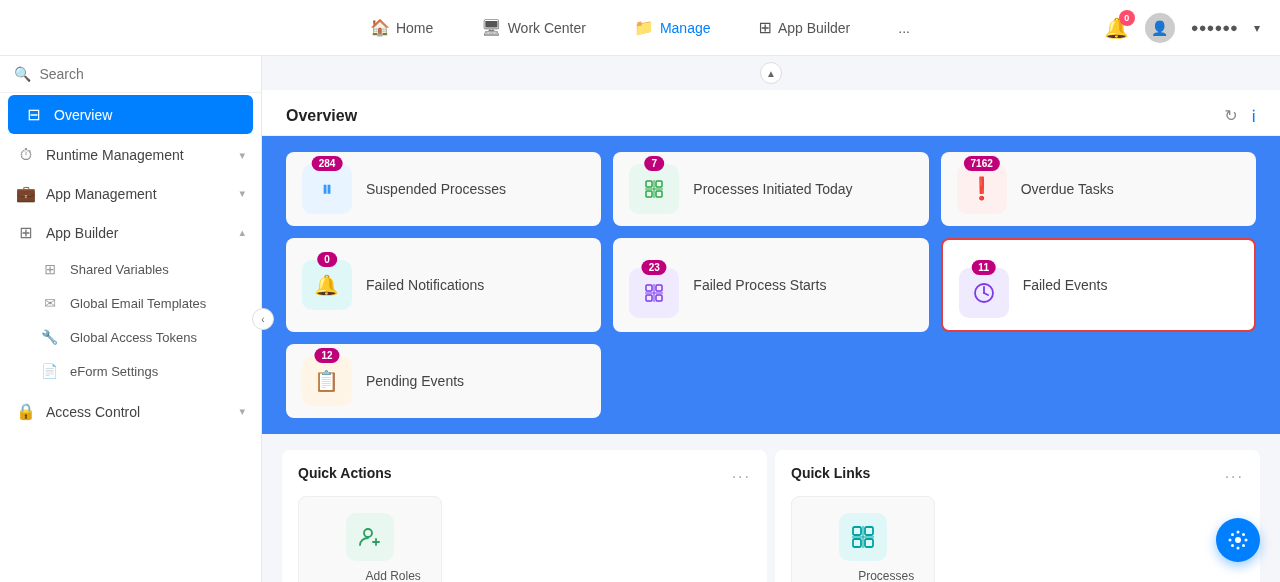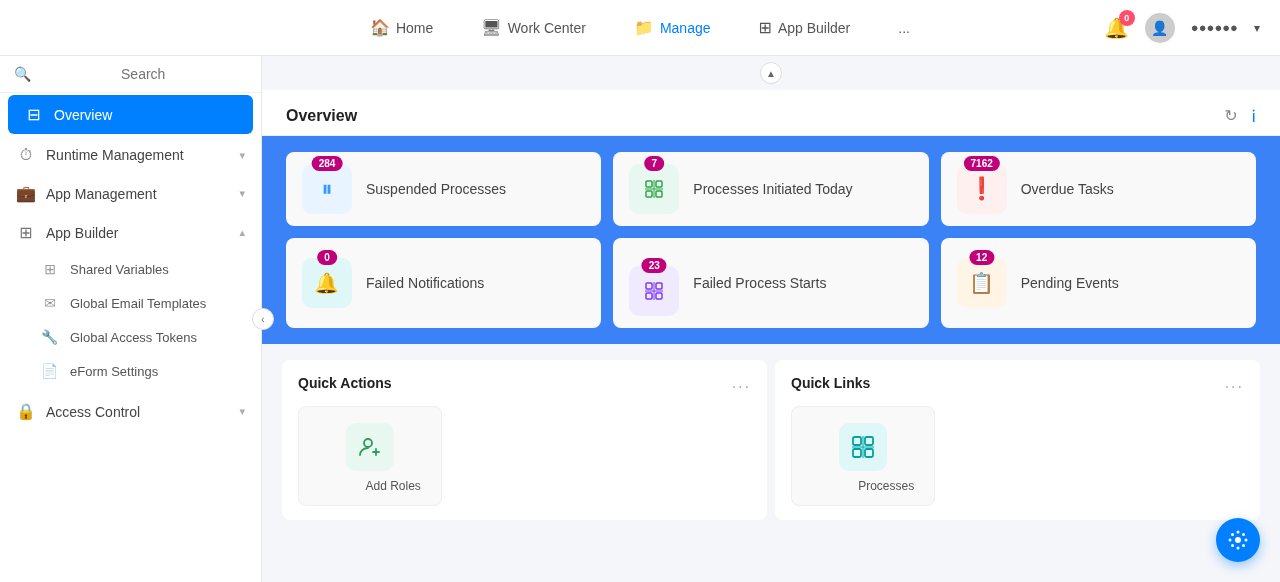--- a/index.html
+++ b/index.html
@@ -92,21 +92,20 @@
       align-items: center;
       gap: 8px;
     }
     .search-bar input {
       border: none;
       outline: none;
       font-size: 14px;
       color: #888;
       width: 100%;
       background: transparent;
-      text-align: center;
     }
     .search-icon { color: #aaa; font-size: 14px; }
 
     .sidebar-item {
       display: flex;
       align-items: center;
       gap: 10px;
       padding: 10px 16px;
       font-size: 14px;
       cursor: pointer;
@@ -469,20 +468,31 @@
             <rect x="13" y="3" width="6" height="6" rx="1" stroke="#7c3aed" stroke-width="1.5"></rect>
             <rect x="3" y="13" width="6" height="6" rx="1" stroke="#7c3aed" stroke-width="1.5"></rect>
             <rect x="13" y="13" width="6" height="6" rx="1" stroke="#7c3aed" stroke-width="1.5"></rect>
             <line x1="11" y1="2" x2="11" y2="20" stroke="#7c3aed" stroke-width="1"></line>
             <line x1="2" y1="11" x2="20" y2="11" stroke="#7c3aed" stroke-width="1"></line>
           </svg>
         </div>
         <span class="card-label">Failed Process Starts</span>
       </div>
 
+      <div class="stat-card highlighted">
+        <div class="card-icon-wrap purple">
+          <span class="card-badge">11</span>
+          <svg width="24" height="24" viewBox="0 0 24 24" fill="none">
+            <circle cx="12" cy="12" r="9" stroke="#7c3aed" stroke-width="1.8"></circle>
+            <line x1="12" y1="6" x2="12" y2="12" stroke="#7c3aed" stroke-width="1.8" stroke-linecap="round"></line>
+            <line x1="12" y1="12" x2="16" y2="14" stroke="#7c3aed" stroke-width="1.8" stroke-linecap="round"></line>
+          </svg>
+        </div>
+        <span class="card-label">Failed Events</span>
+      </div>
 
       <div class="stat-card">
         <div class="card-icon-wrap orange">
           <span class="card-badge">12</span>
           <span style="font-size:20px;">📋</span>
         </div>
         <span class="card-label">Pending Events</span>
       </div>
     </div>
 

